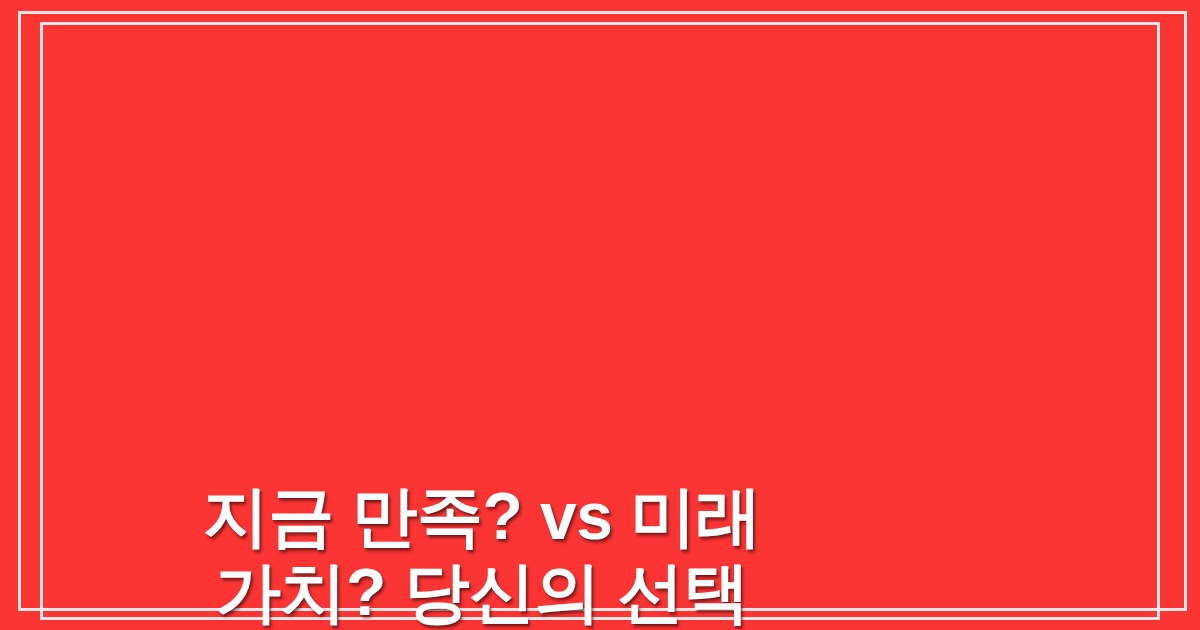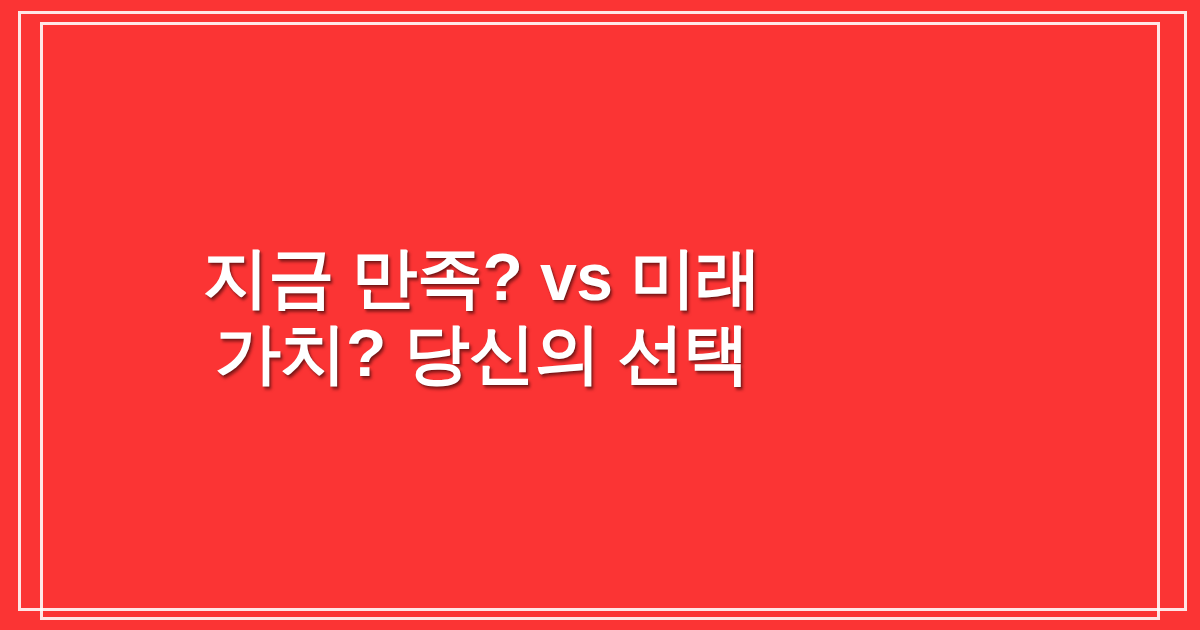--- a/index.html
+++ b/index.html
@@ -52,21 +52,21 @@
   }
 
   
   #headline-wrap {
     position: absolute;
     left: 0;
     top: 0;
     width: 964px;
     height: 630px;
     display: flex;
-    align-items: center;
+    align-items: flex-end;
     justify-content: center;
   }
 
   #headline {
     width: 640px;
     margin: 0;
     padding: 0;
     text-align: center;
     color: #ffffff;
     font-family: "Liberation Sans", "DejaVu Sans", sans-serif;

